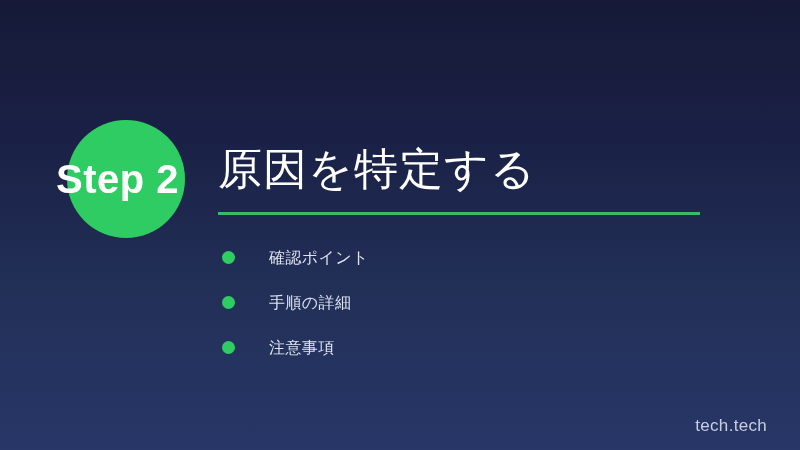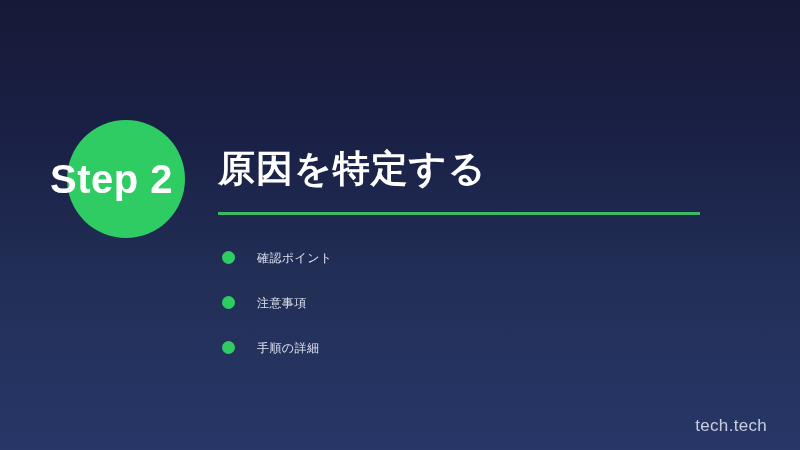--- a/index.html
+++ b/index.html
@@ -32,21 +32,21 @@
     position: absolute;
     left: 67px;
     top: 0px;
     width: 118px;
     height: 118px;
     border-radius: 50%;
     background: #2ecc63;
   }
   .badge-label {
     position: absolute;
-    left: 4px;
+    left: 10px;
     top: 0px;
     width: 215px;
     height: 118px;
     display: flex;
     align-items: center;
     justify-content: center;
     color: #ffffff;
     font-size: 40px;
     font-weight: bold;
     letter-spacing: 0.5px;
@@ -55,22 +55,22 @@
 
   
   .content {
     position: absolute;
     left: 218px;
     top: 143px;
     width: 540px;
   }
   .title {
     color: #ffffff;
-    font-size: 37px;
-    font-weight: bold;
+    font-size: 44px;
+    font-weight: normal;
     line-height: 52px;
     letter-spacing: 1px;
     white-space: nowrap;
   }
   .rule {
     margin-top: 17px;
     width: 482px;
     height: 3px;
     background: #3aba63;
   }
@@ -87,23 +87,23 @@
   }
   .bullet-dot {
     width: 13px;
     height: 13px;
     border-radius: 50%;
     background: #2ecc63;
     flex: 0 0 auto;
     margin-left: 4px;
   }
   .bullet-label {
-    margin-left: 22px;
+    margin-left: 34px;
     color: #dfe3f0;
-    font-size: 12px;
+    font-size: 16px;
     line-height: 20px;
     letter-spacing: 0.4px;
     white-space: nowrap;
   }
 
   
   .footer {
     position: absolute;
     right: 33px;
     bottom: 14px;
@@ -130,26 +130,26 @@
 
     <div class="bullets">
 
       <div class="bullet-row">
         <span class="bullet-dot"></span>
         <span class="bullet-label">確認ポイント</span>
       </div>
 
       <div class="bullet-row">
         <span class="bullet-dot"></span>
-        <span class="bullet-label">注意事項</span>
+        <span class="bullet-label">手順の詳細</span>
       </div>
 
       <div class="bullet-row">
         <span class="bullet-dot"></span>
-        <span class="bullet-label">手順の詳細</span>
+        <span class="bullet-label">注意事項</span>
       </div>
 
     </div>
   </div>
 
   <div class="footer">tech.tech</div>
 
 </div>
 
 </body></html>

